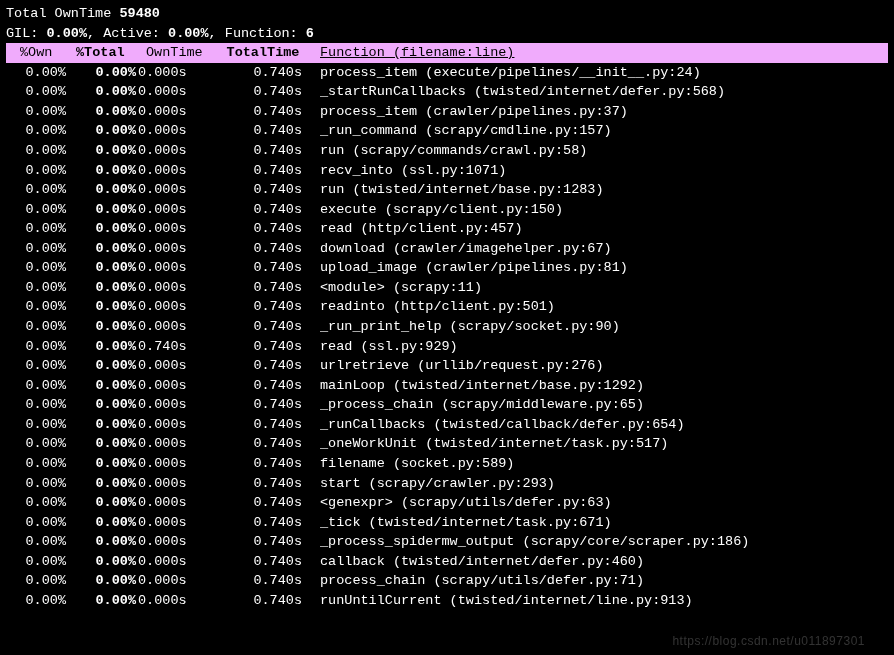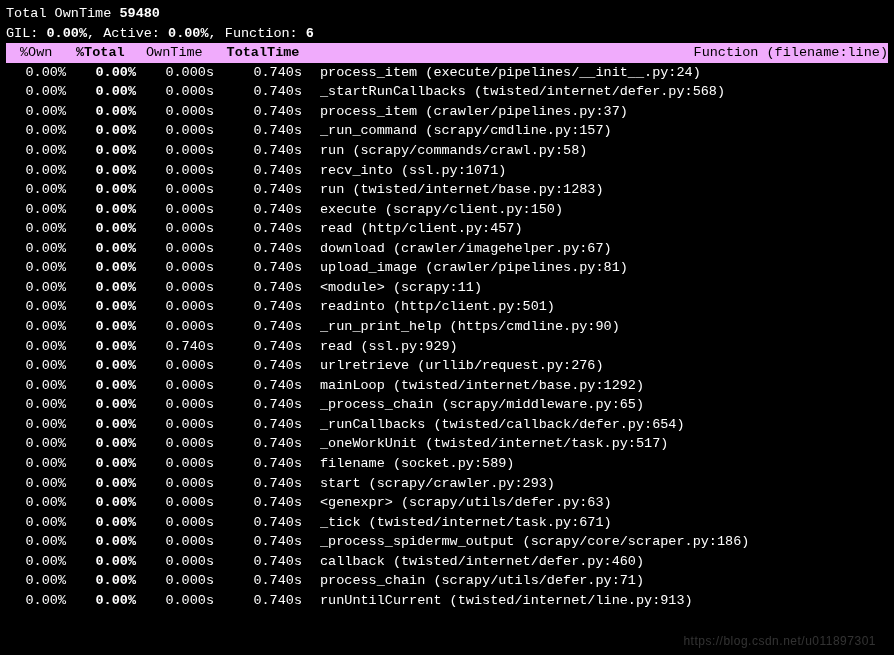--- a/index.html
+++ b/index.html
@@ -38,31 +38,31 @@
       text-align: left;
       padding: 0;
       white-space: pre;
       font-weight: normal;
     }
     th {
       font-weight: normal;
     }
     .col-own { width: 62px; text-align: right; padding-right: 2px;}
     .col-total { width: 70px; text-align: right; padding-right: 2px; font-weight: bold;}
-    .col-owntime { width: 78px; text-align: right; padding-right: 2px;}
+    .col-owntime { width: 78px; padding-right: 2px;}
     .col-totaltime { width: 92px; text-align: right; padding-right: 6px;}
     .col-func { padding-left: 12px; }
     .header-row .col-own { text-align: left; padding-left: 14px;}
     .header-row .col-total { text-align: left; padding-left: 8px;}
     .header-row .col-owntime { text-align: left; padding-left: 8px;}
     .header-row .col-totaltime { text-align: center; padding-left: 8px; font-weight: bold; margin-top: 7px;}
-    .header-row .col-func { text-align: right; padding-left: 12px;}
+    .header-row .col-func { text-align: left; padding-left: 12px; text-decoration: underline;}
     .watermark {
       position: absolute;
-      right: 18px;
+      right: 29px;
       top: 633px;
       color: rgba(200,200,200,0.25);
       font-size: 12px;
       font-family: sans-serif;
       letter-spacing: 0.5px;
     }
   </style>
 </head>
 <body>
 
@@ -179,21 +179,21 @@
         <td class="col-total">0.00%</td>
         <td class="col-owntime">0.000s</td>
         <td class="col-totaltime">0.740s</td>
         <td class="col-func">readinto (http/client.py:501)</td>
       </tr>
       <tr>
         <td class="col-own">0.00%</td>
         <td class="col-total">0.00%</td>
         <td class="col-owntime">0.000s</td>
         <td class="col-totaltime">0.740s</td>
-        <td class="col-func">_run_print_help (https/cmdline.py:90)</td>
+        <td class="col-func">_run_print_help (scrapy/socket.py:90)</td>
       </tr>
       <tr>
         <td class="col-own">0.00%</td>
         <td class="col-total">0.00%</td>
         <td class="col-owntime">0.740s</td>
         <td class="col-totaltime">0.740s</td>
         <td class="col-func">read (ssl.py:929)</td>
       </tr>
       <tr>
         <td class="col-own">0.00%</td>

